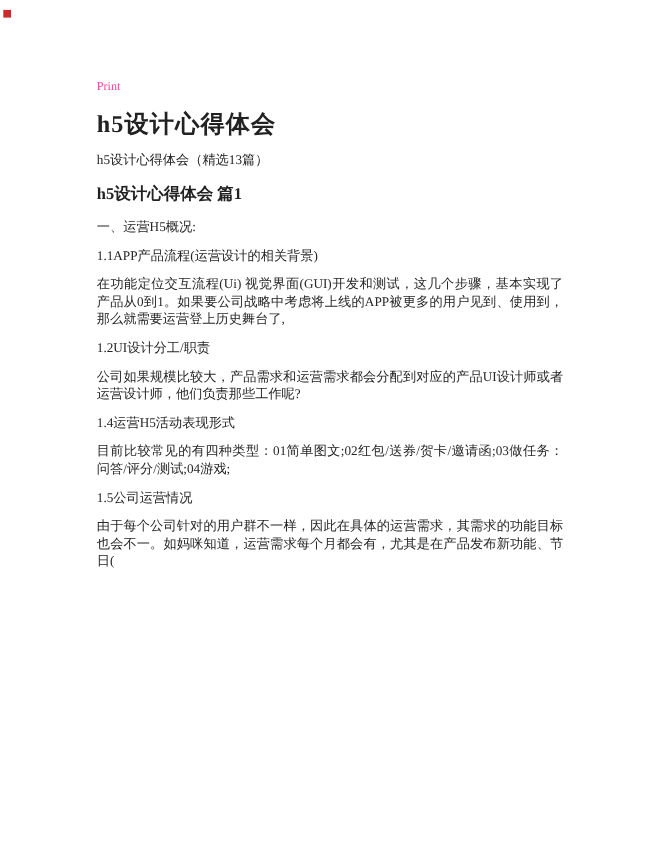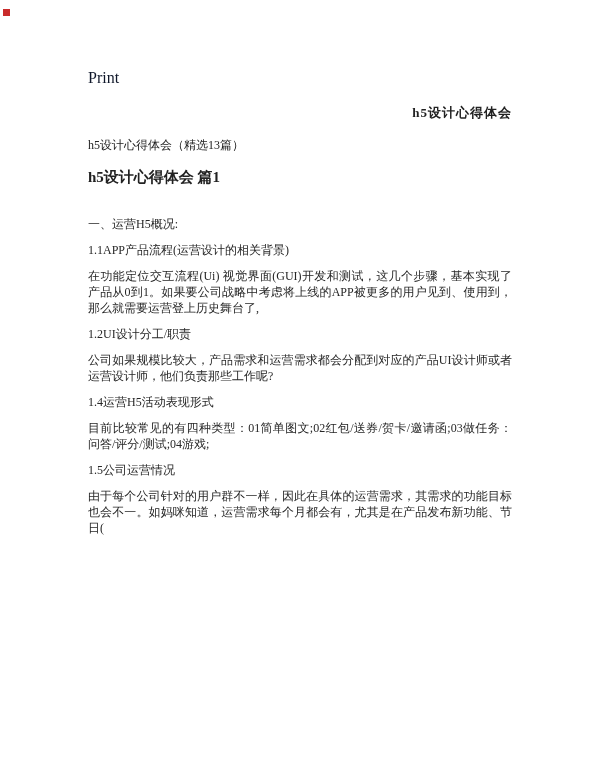--- a/index.html
+++ b/index.html
@@ -24,49 +24,49 @@
     height: 7px;
     background: #c92b2b;
   }
   .content {
     position: absolute;
     left: 88px;
     top: 69px;
     width: 424px;
   }
   .print-link {
-    font-size: 16px;
+    font-size: 11px;
     line-height: 14px;
     margin: 0;
-    color: #0f172a;
+    color: #ec4899;
     cursor: pointer;
     display: inline-block;
   }
   .doc-title {
-    font-size: 13px;
+    font-size: 22px;
     line-height: 24px;
     font-weight: bold;
-    text-align: right;
+    text-align: left;
     margin: 14px 0 0 0;
     letter-spacing: 1px;
   }
   .doc-subtitle {
     font-size: 12px;
     line-height: 16px;
     margin: 12px 0 16px 0;
     font-weight: normal;
   }
   .part-heading {
     font-size: 15px;
     line-height: 16px;
     font-weight: bold;
     margin: 12px 0 0 0;
   }
   .paragraphs {
-    margin-top: 31px;
+    margin-top: 13px;
   }
   .para {
     font-size: 12px;
     line-height: 16px;
     margin: 0 0 10px 0;
     text-align: justify;
     word-break: break-all;
     color: #262626;
   }
 </style>

